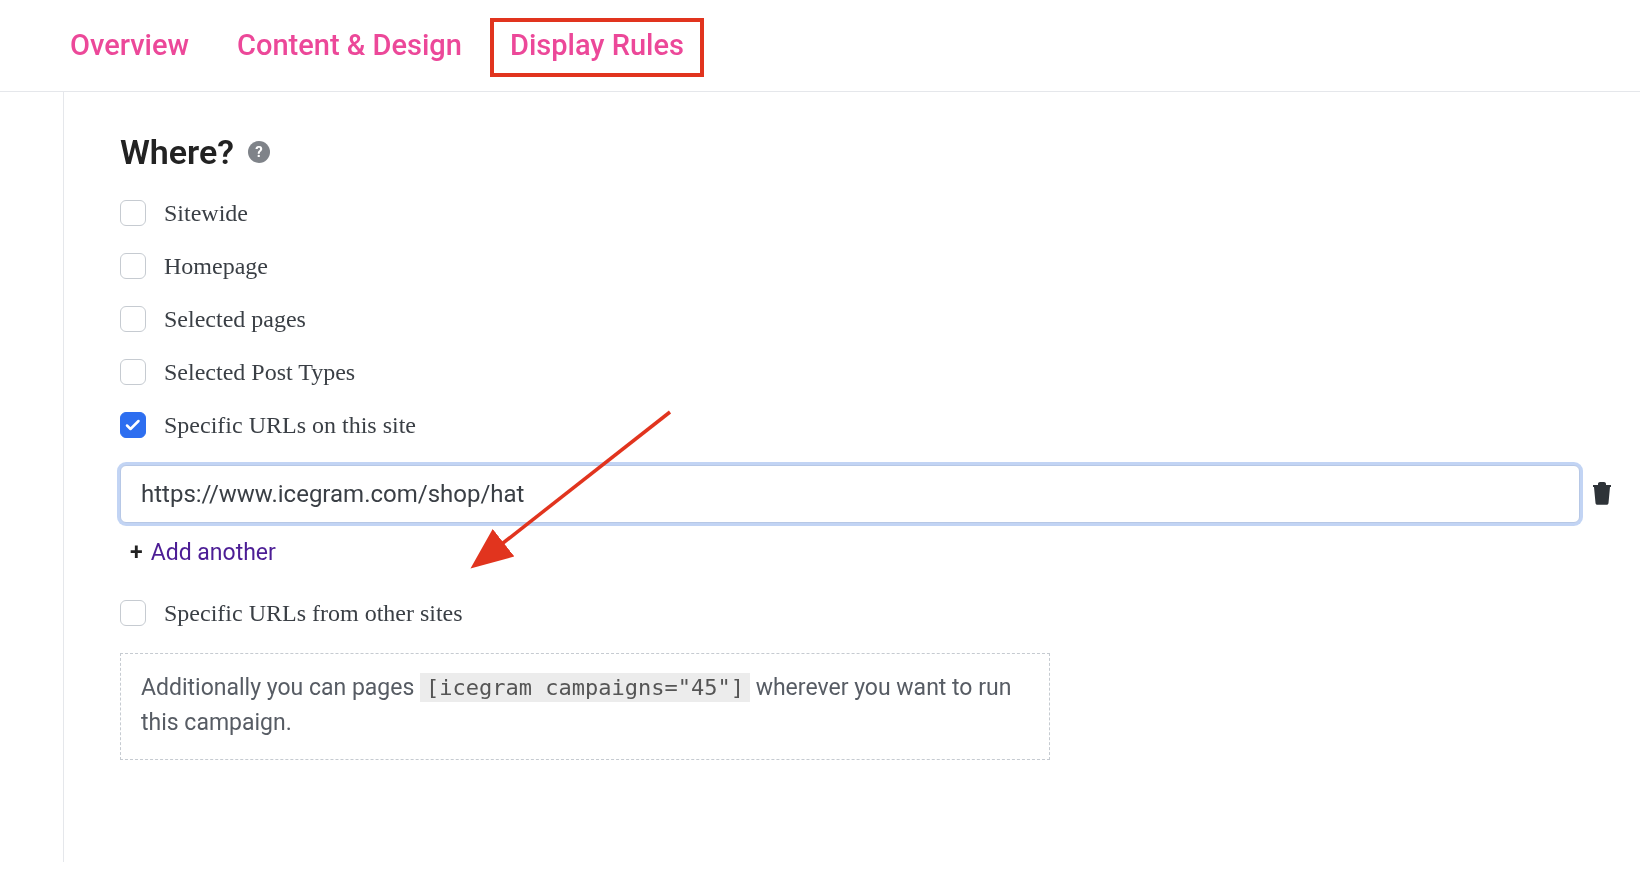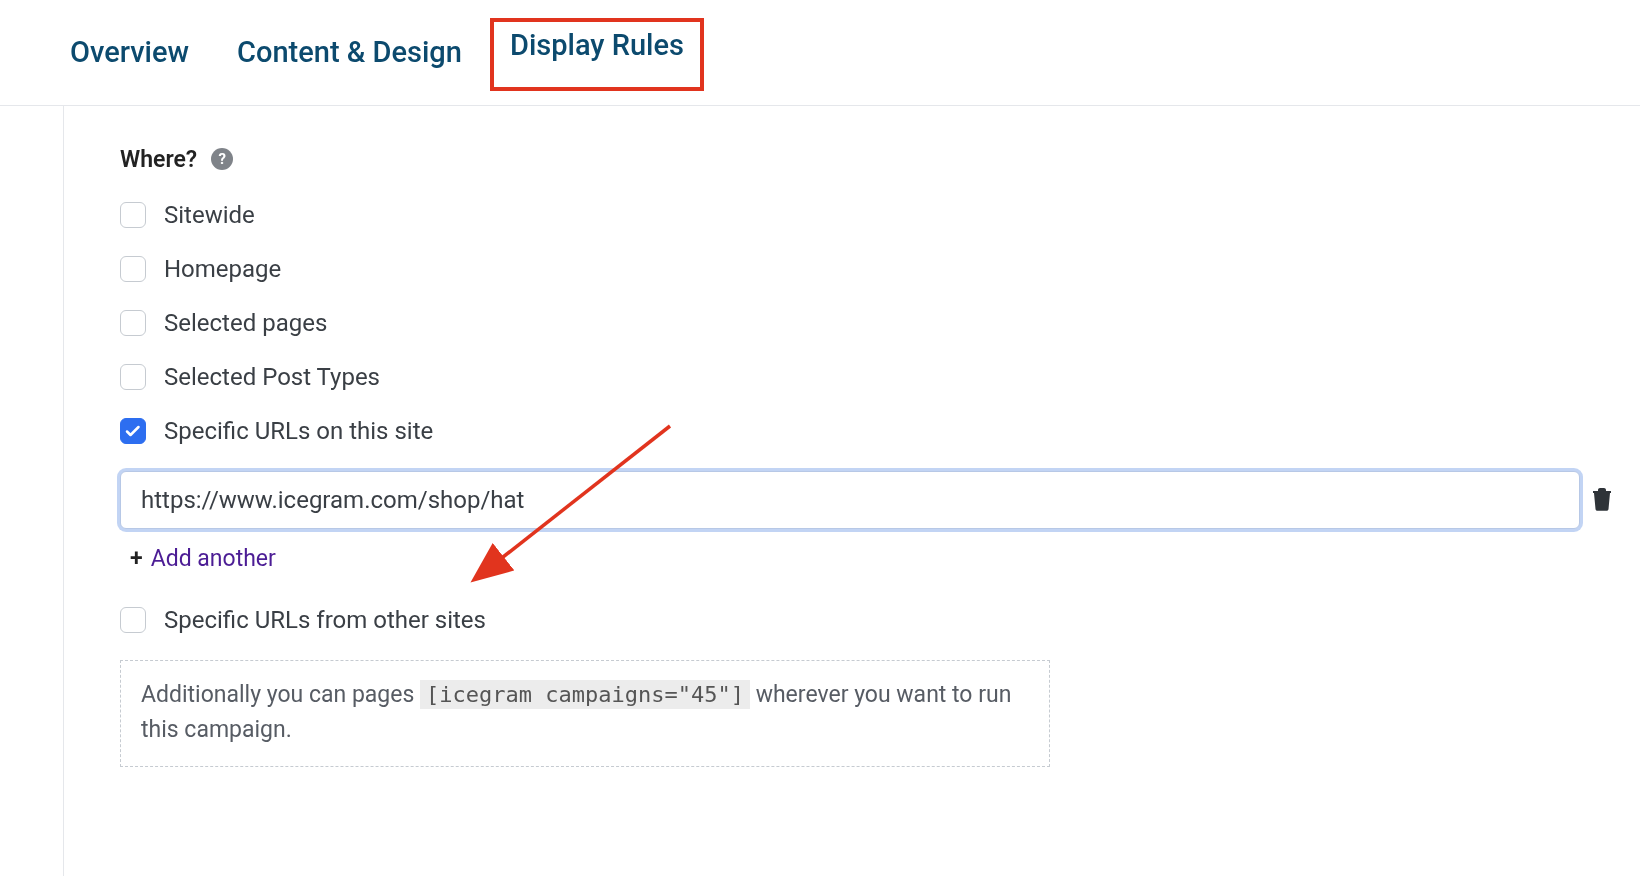--- a/index.html
+++ b/index.html
@@ -14,27 +14,27 @@
     .tabs {
       display: flex;
       gap: 48px;
       padding: 28px 0 28px 70px;
       border-bottom: 1px solid #e5e7eb;
       align-items: center;
     }
     .tab {
       font-size: 29px;
       font-weight: 500;
-      color: #0c4a6e;
+      color: #ec4899;
       cursor: pointer;
       line-height: 1.2;
     }
     .tab-highlight {
       border: 4px solid #e1341e;
-      padding: 6px 16px 24px 16px;
+      padding: 6px 16px 10px 16px;
       margin: -10px -20px -14px -20px;
     }
     .content-wrap {
       display: flex;
     }
     .left-spacer {
       width: 64px;
       background: #fff;
       border-right: 1px solid #e5e7eb;
       height: 770px;
@@ -43,21 +43,21 @@
       flex: 1;
       padding: 40px 0 0 56px;
     }
     .section-title {
       display: flex;
       align-items: center;
       gap: 14px;
       margin-bottom: 28px;
     }
     .section-title h2 {
-      font-size: 23px;
+      font-size: 34px;
       font-weight: 600;
       color: #222;
     }
     .help-icon {
       width: 22px;
       height: 22px;
       border-radius: 50%;
       background: #7f8389;
       color: #fff;
       display: inline-flex;
@@ -65,20 +65,21 @@
       justify-content: center;
       font-size: 15px;
       font-weight: 700;
       cursor: pointer;
     }
     .option-row {
       display: flex;
       align-items: center;
       gap: 18px;
       margin-bottom: 26px;
+      font-family: Liberation Serif, serif;
     }
     .checkbox {
       width: 26px;
       height: 26px;
       border: 1.5px solid #c6cbd1;
       border-radius: 6px;
       background: #fff;
       cursor: pointer;
       flex-shrink: 0;
       display: inline-flex;

